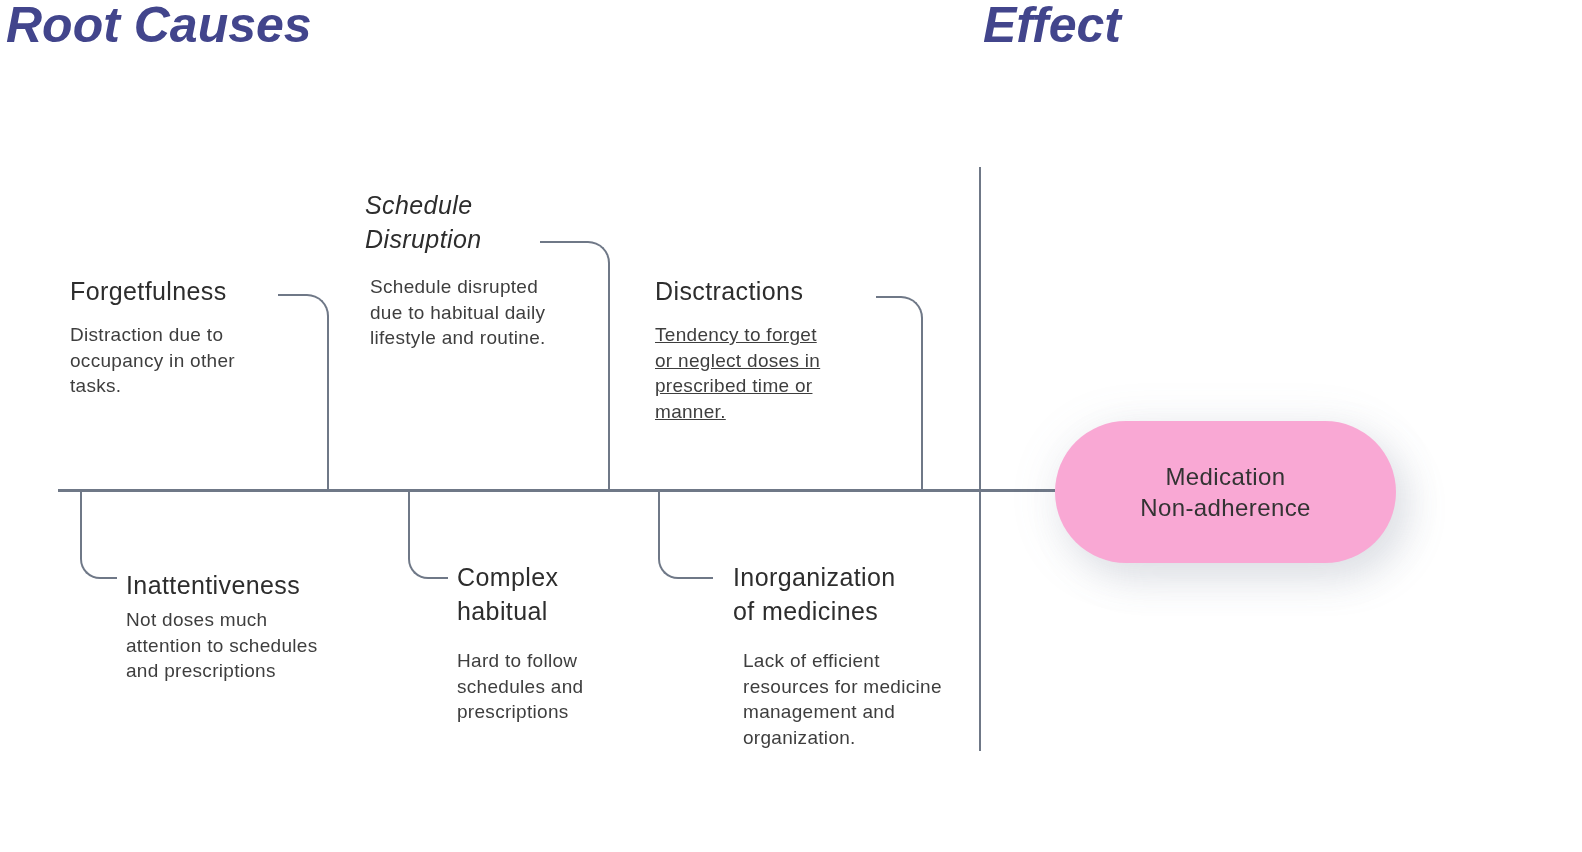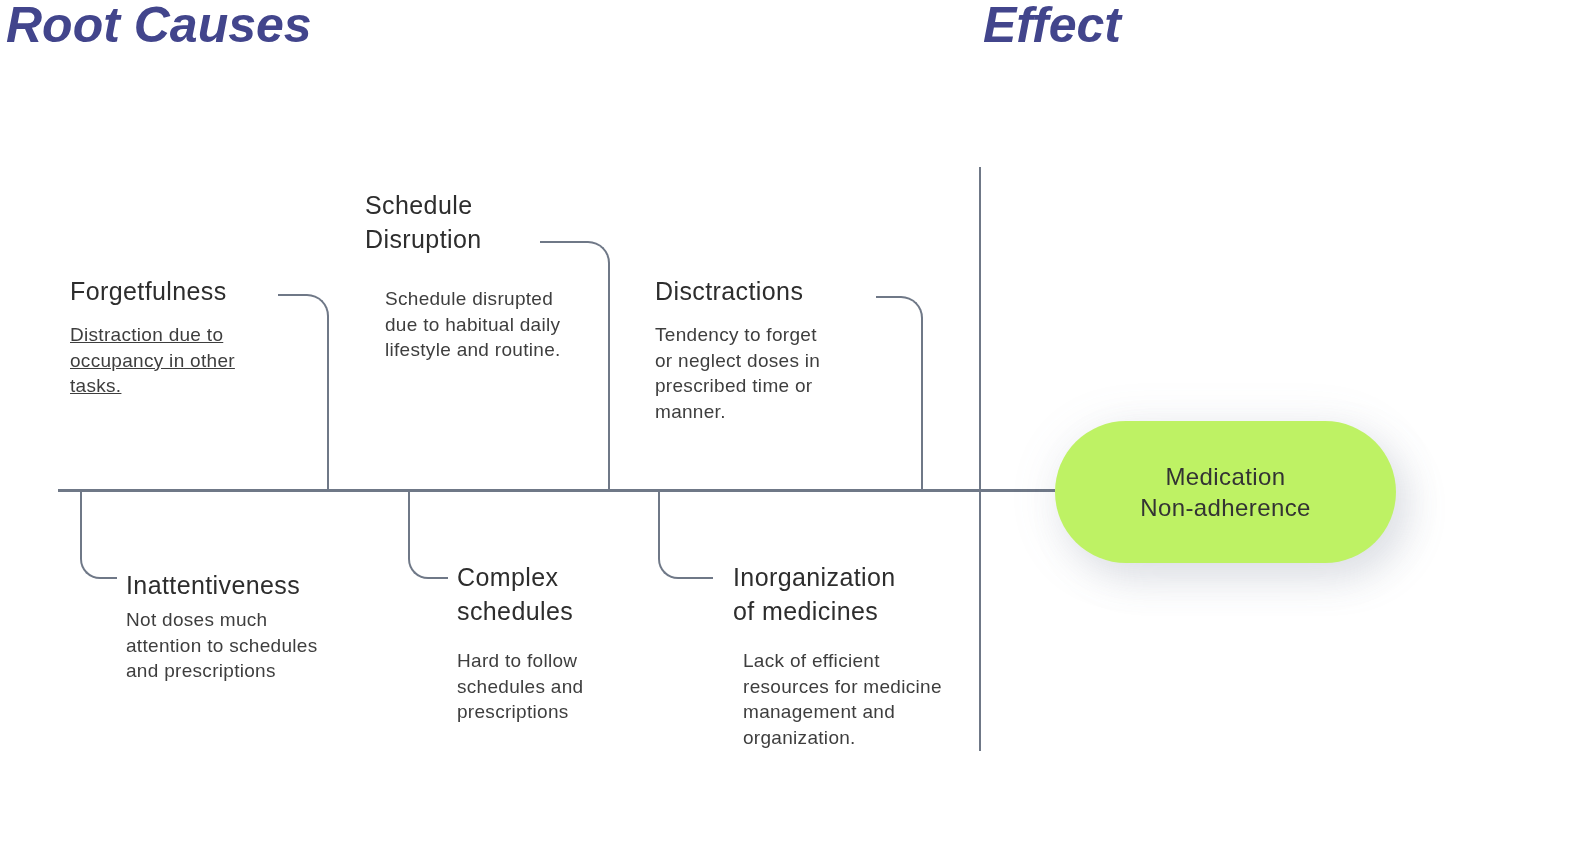--- a/index.html
+++ b/index.html
@@ -71,21 +71,21 @@
     border-left: 2px solid #6f7887;
     border-bottom: 2px solid #6f7887;
     border-bottom-left-radius: 20px;
   }
   .effect-pill {
     position: absolute;
     left: 1055px;
     top: 421px;
     width: 341px;
     height: 142px;
-    background: #bef264;
+    background: #f9a8d4;
     border-radius: 71px;
     box-shadow: 14px 16px 38px rgba(125, 135, 155, 0.20),
                 0px 6px 50px rgba(125, 135, 155, 0.12);
     display: flex;
     align-items: center;
     justify-content: center;
     text-align: center;
   }
   .effect-label {
     font-size: 24px;
@@ -102,56 +102,56 @@
 <div class="canvas">
 
   <div class="heading" style="left:6px; top:-4px;">Root Causes</div>
   <div class="heading" style="left:983px; top:-4px;">Effect</div>
 
   <div class="spine"></div>
   <div class="divider"></div>
 
   <div>
     <div class="cause-title" style="left:70px; top:274px;">Forgetfulness</div>
-    <div class="cause-desc" style="left:70px; top:322px;text-decoration:underline;">Distraction due to
+    <div class="cause-desc" style="left:70px; top:322px;">Distraction due to
 occupancy in other
 tasks.</div>
     <div class="conn-down" style="left:278px; top:294px; width:49px; height:196px;"></div>
   </div>
 
   <div>
-    <div class="cause-title" style="left:365px; top:188px;">Schedule
+    <div class="cause-title" style="left:365px; top:188px;font-style:italic;">Schedule
 Disruption</div>
-    <div class="cause-desc" style="left:385px; top:274px;margin-top:12px;">Schedule disrupted
+    <div class="cause-desc" style="left:370px; top:274px;">Schedule disrupted
 due to habitual daily
 lifestyle and routine.</div>
     <div class="conn-down" style="left:540px; top:241px; width:68px; height:249px;"></div>
   </div>
 
   <div>
     <div class="cause-title" style="left:655px; top:274px;">Disctractions</div>
-    <div class="cause-desc" style="left:655px; top:322px;">Tendency to forget
+    <div class="cause-desc" style="left:655px; top:322px;text-decoration:underline;">Tendency to forget
 or neglect doses in
 prescribed time or
 manner.</div>
     <div class="conn-down" style="left:876px; top:296px; width:45px; height:194px;"></div>
   </div>
 
   <div>
     <div class="conn-up" style="left:80px; top:491px; width:35px; height:86px;"></div>
     <div class="cause-title" style="left:126px; top:568px;">Inattentiveness</div>
     <div class="cause-desc" style="left:126px; top:607px;">Not doses much
 attention to schedules
 and prescriptions</div>
   </div>
 
   <div>
     <div class="conn-up" style="left:408px; top:491px; width:38px; height:86px;"></div>
     <div class="cause-title" style="left:457px; top:560px;">Complex
-schedules</div>
+habitual</div>
     <div class="cause-desc" style="left:457px; top:648px;">Hard to follow
 schedules and
 prescriptions</div>
   </div>
 
   <div>
     <div class="conn-up" style="left:658px; top:491px; width:53px; height:86px;"></div>
     <div class="cause-title" style="left:733px; top:560px;">Inorganization
 of medicines</div>
     <div class="cause-desc" style="left:743px; top:648px;">Lack of efficient

